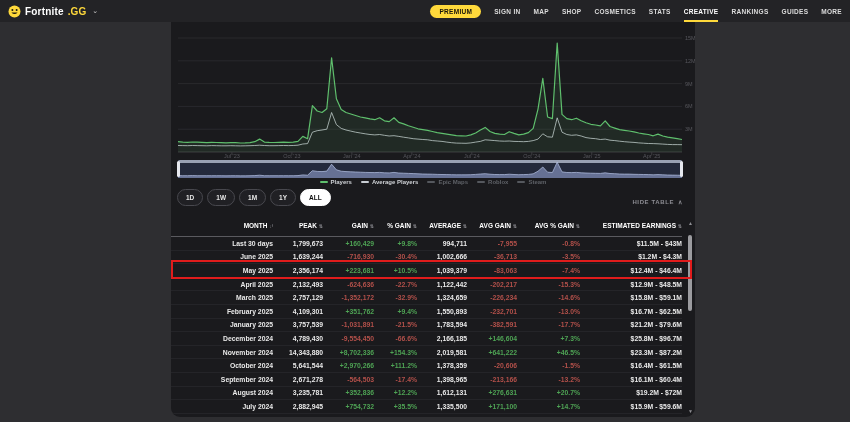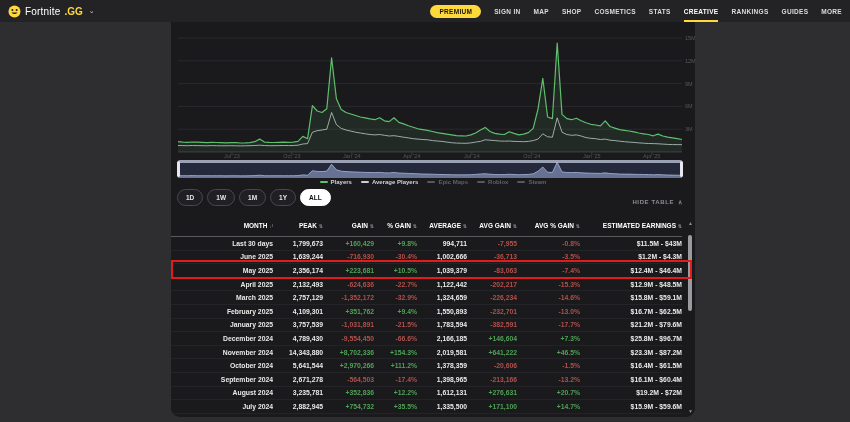--- a/index.html
+++ b/index.html
@@ -8,21 +8,21 @@
     background:#2e2e31;
     font-family:"Liberation Sans", sans-serif;
     -webkit-font-smoothing:antialiased;
   }
   
   .navbar{
     position:absolute;top:0;left:0;width:850px;height:22px;
     background:#232326;display:flex;align-items:center;z-index:20;
   }
   .logo-wrap{display:flex;align-items:center;gap:4px;margin-left:8px;cursor:pointer;}
-  .logo-name{font-size:10px;font-weight:normal;color:#fff;letter-spacing:.2px;}
+  .logo-name{font-size:10px;font-weight:bold;color:#fff;letter-spacing:.2px;}
   .logo-suffix{font-size:10px;font-weight:bold;color:#ffd93b;}
   .logo-chevron{color:#cfcfcf;font-size:7px;margin-left:2px;}
   .nav-right{margin-left:auto;display:flex;align-items:center;gap:13px;margin-right:8px;height:100%;}
   .premium-pill{
     background:#ffd93b;color:#17140a;font-size:6.5px;font-weight:bold;
     border-radius:8px;padding:3px 9px;letter-spacing:.3px;cursor:pointer;
   }
   .nav-link{
     font-size:6.5px;font-weight:bold;color:#dcdcdc;letter-spacing:.3px;
     height:100%;display:flex;align-items:center;cursor:pointer;

